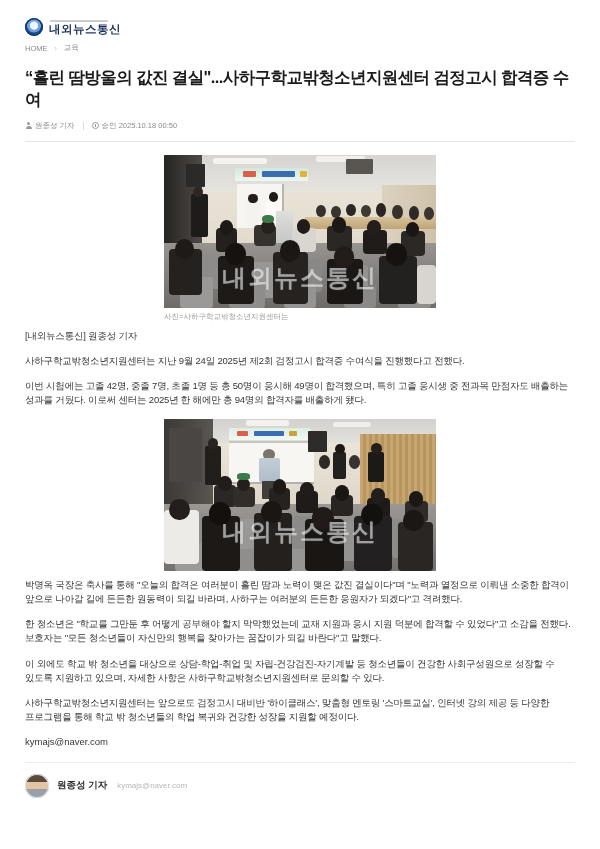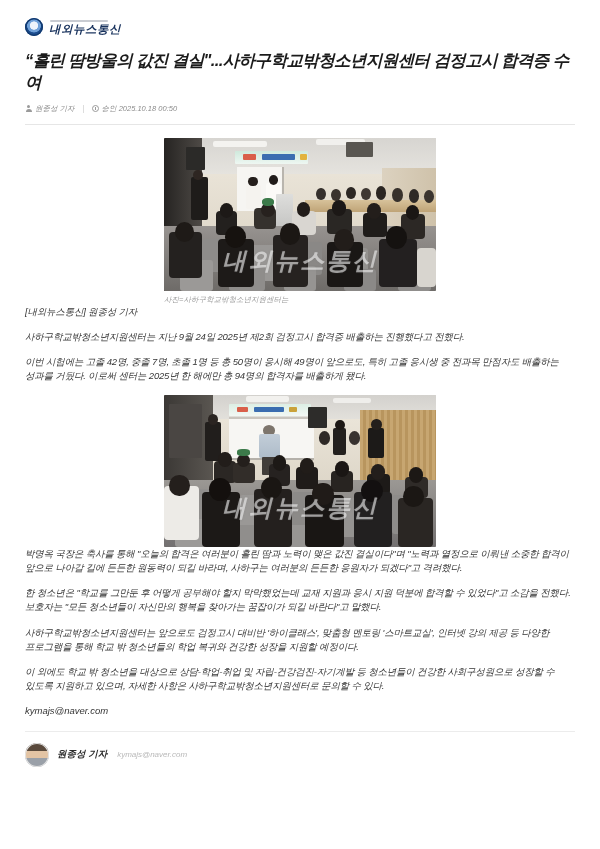--- a/index.html
+++ b/index.html
@@ -1,18 +1,18 @@
 <!DOCTYPE html>
 <html><head>
 <meta charset="utf-8">
 <style>
   * { margin:0; padding:0; box-sizing:border-box; }
   html,body { background:#ffffff; }
   body { font-family:"Liberation Sans","DejaVu Sans",sans-serif; color:#333; }
-  .page { width:600px; height:849px; margin:0 auto; background:#fff; padding:18px 25px 16px 25px; overflow:hidden;font-style:italic; }
+  .page { width:600px; height:849px; margin:0 auto; background:#fff; padding:18px 25px 16px 25px; overflow:hidden; }
 
   
   .site-header { display:flex; flex-direction:column; }
   .logo-row { display:flex; align-items:center; gap:6px; cursor:pointer; }
   .logo-mark { width:18px; height:18px; border-radius:50%; flex:0 0 auto;
     background: radial-gradient(circle at 50% 42%, #eef4fb 0 28%, #6fa0d8 32% 48%, #1c4d8f 52% 100%);
     box-shadow: inset 0 0 0 1.5px #123a70; }
   .logo-col { display:flex; flex-direction:column; line-height:1; }
   .tagline-bar { width:58px; height:2px; background:#c9ccd2; margin:1px 0 2px 1px; border-radius:1px; }
   .logo-word { font-size:11.5px; font-weight:800; color:#17315c; letter-spacing:.5px; }
@@ -37,21 +37,21 @@
   .photo-fig2 { margin-top:10px; }
   .photo { position:relative; width:272px; overflow:hidden; background:#cfccc6; border-radius:1px; }
   .photo1 { height:153px; }
   .photo2 { height:152px; }
   .watermark { position:absolute; left:0; right:0; bottom:9%; z-index:5; text-align:center;
     font-size:24px; font-weight:800; color:rgba(255,255,255,.55); letter-spacing:2px; text-shadow:0 0 2px rgba(120,120,120,.25); }
   .photo2 .watermark { bottom:15%; }
   .caption { margin-top:4px; font-size:7.5px; color:#9a9a9a; text-align:left; }
 
   
-  .article-body { margin-top:0; }
+  .article-body { margin-top:7px; }
   .body-p { font-size:9.5px; line-height:1.5; letter-spacing:-0.2px; color:#363636; margin-bottom:11px; word-break:keep-all; }
   .email-p { font-size:9.5px; color:#363636; margin:2px 0 0 0; cursor:pointer; }
 
   
   hr.rule2 { border:none; border-top:1px solid #ececec; margin-top:15px; }
   .author-card { display:flex; align-items:center; gap:8px; padding:11px 0 12px 0; }
   .avatar { width:24px; height:24px; border-radius:50%; flex:0 0 auto;
     background: linear-gradient(180deg,#5a4a3c 0 32%, #e3c4a4 32% 62%, #9aa0a8 62% 100%);
     box-shadow: inset 0 0 0 1px #e2e2e2; }
   .author-name { font-size:9.5px; font-weight:700; color:#2b2b2b; }
@@ -63,20 +63,25 @@
 <div class="page">
 
   <header class="site-header">
     <div class="logo-row">
       <span class="logo-mark"></span>
       <span class="logo-col">
         <span class="tagline-bar"></span>
         <span class="logo-word">내외뉴스통신</span>
       </span>
     </div>
+    <nav class="breadcrumb">
+      <a>HOME</a>
+      <span class="crumb-sep">›</span>
+      <a>교육</a>
+    </nav>
   </header>
 
   <h1 class="title">“흘린 땀방울의 값진 결실"...사하구학교밖청소년지원센터 검정고시 합격증 수여</h1>
 
   <div class="byline">
     <span class="meta-item">
       <span class="person-icon"></span>
       <span>원종성 기자</span>
     </span>
     <span class="vdiv"></span>
@@ -155,22 +160,22 @@
         <div style="position: absolute; left: 62.5%; top: 60%; width: 7.5%; height: 14%; background: rgb(34, 29, 26); border-radius: 50%;"></div>
         <div style="position: absolute; left: 79%; top: 66%; width: 14%; height: 32%; background: rgb(35, 32, 32); border-radius: 4px;"></div>
         <div style="position: absolute; left: 81.5%; top: 58%; width: 8%; height: 15%; background: rgb(21, 18, 16); border-radius: 50%;"></div>
         <div style="position: absolute; left: 93%; top: 72%; width: 7%; height: 26%; background: rgb(216, 213, 207); border-radius: 4px;"></div>
       </div>
     <figcaption class="caption">사진=사하구학교밖청소년지원센터는</figcaption>
   </figure>
 
   <div class="article-body" id="body-top">
       <p class="body-p">[내외뉴스통신] 원종성 기자</p>
-      <p class="body-p">사하구학교밖청소년지원센터는 지난 9월 24일 2025년 제2회 검정고시 합격증 배출하는 진행했다고 전했다.</p>
-      <p class="body-p">이번 시험에는 고졸 42명, 중졸 7명, 초졸 1명 등 총 50명이 응시해 49명이 앞으로도, 특히 고졸 응시생 중 전과목 만점자도 배출하는 성과를 거뒀다. 이로써 센터는 2025년 한 해에만 총 94명의 합격자를 배출하게 됐다.</p>
+      <p class="body-p">사하구학교밖청소년지원센터는 지난 9월 24일 2025년 제2회 검정고시 합격증 수여식을 진행했다고 전했다.</p>
+      <p class="body-p">이번 시험에는 고졸 42명, 중졸 7명, 초졸 1명 등 총 50명이 응시해 49명이 합격했으며, 특히 고졸 응시생 중 전과목 만점자도 배출하는 성과를 거뒀다. 이로써 센터는 2025년 한 해에만 총 94명의 합격자를 배출하게 됐다.</p>
     </div>
 
   <figure class="photo-fig photo-fig2">
     <div class="photo photo2" id="photo2">
       <div class="watermark">내외뉴스통신</div>
     <div style="position: absolute; left: 0%; top: 0%; width: 100%; height: 18%; background: linear-gradient(rgb(211, 209, 205), rgb(228, 226, 221));"></div>
         <div style="position: absolute; left: 30%; top: 1%; width: 16%; height: 4%; background: rgb(242, 241, 238); border-radius: 2px;"></div>
         <div style="position: absolute; left: 62%; top: 2%; width: 14%; height: 3.5%; background: rgb(239, 238, 235); border-radius: 2px;"></div>
         <div style="position: absolute; left: 0%; top: 16%; width: 100%; height: 44%; background: linear-gradient(rgb(234, 228, 216), rgb(221, 214, 200));"></div>
         <div style="position: absolute; left: 72%; top: 10%; width: 28%; height: 58%; background: repeating-linear-gradient(90deg, rgb(199, 166, 113) 0px, rgb(199, 166, 113) 3px, rgb(184, 149, 94) 3px, rgb(184, 149, 94) 6px);"></div>
@@ -231,22 +236,22 @@
         <div style="position: absolute; left: 70%; top: 64%; width: 14%; height: 36%; background: rgb(34, 32, 32); border-radius: 4px;"></div>
         <div style="position: absolute; left: 72.5%; top: 56%; width: 8%; height: 15%; background: rgb(19, 16, 16); border-radius: 50%;"></div>
         <div style="position: absolute; left: 86%; top: 68%; width: 13%; height: 32%; background: rgb(42, 38, 35); border-radius: 4px;"></div>
         <div style="position: absolute; left: 88%; top: 60%; width: 7.5%; height: 14%; background: rgb(27, 23, 20); border-radius: 50%;"></div>
       </div>
   </figure>
 
   <div class="article-body" id="body-bottom">
       <p class="body-p">박명옥 국장은 축사를 통해 "오늘의 합격은 여러분이 흘린 땀과 노력이 맺은 값진 결실이다"며 "노력과 열정으로 이뤄낸 소중한 합격이 앞으로 나아갈 길에 든든한 원동력이 되길 바라며, 사하구는 여러분의 든든한 응원자가 되겠다"고 격려했다.</p>
       <p class="body-p">한 청소년은 "학교를 그만둔 후 어떻게 공부해야 할지 막막했었는데 교재 지원과 응시 지원 덕분에 합격할 수 있었다"고 소감을 전했다. 보호자는 "모든 청소년들이 자신만의 행복을 찾아가는 꿈잡이가 되길 바란다"고 말했다.</p>
+      <p class="body-p">이 외에도 학교 밖 청소년을 대상으로 상담-학업-취업 및 자립-건강검진-자기계발 등 청소년들이 건강한 사회구성원으로 성장할 수 있도록 지원하고 있으며, 자세한 사항은 사하구학교밖청소년지원센터로 문의할 수 있다.</p>
       <p class="body-p">사하구학교밖청소년지원센터는 앞으로도 검정고시 대비반 '하이클래스', 맞춤형 멘토링 '스마트교실', 인터넷 강의 제공 등 다양한 프로그램을 통해 학교 밖 청소년들의 학업 복귀와 건강한 성장을 지원할 예정이다.</p>
-      <p class="body-p">이 외에도 학교 밖 청소년을 대상으로 상담-학업-취업 및 자립-건강검진-자기계발 등 청소년들이 건강한 사회구성원으로 성장할 수 있도록 지원하고 있으며, 자세한 사항은 사하구학교밖청소년지원센터로 문의할 수 있다.</p>
     </div>
 
   <p class="email-p">kymajs@naver.com</p>
 
   <hr class="rule2">
 
   <footer class="author-card">
     <span class="avatar"></span>
     <span class="author-name">원종성 기자</span>
     <span class="author-email">kymajs@naver.com</span>

